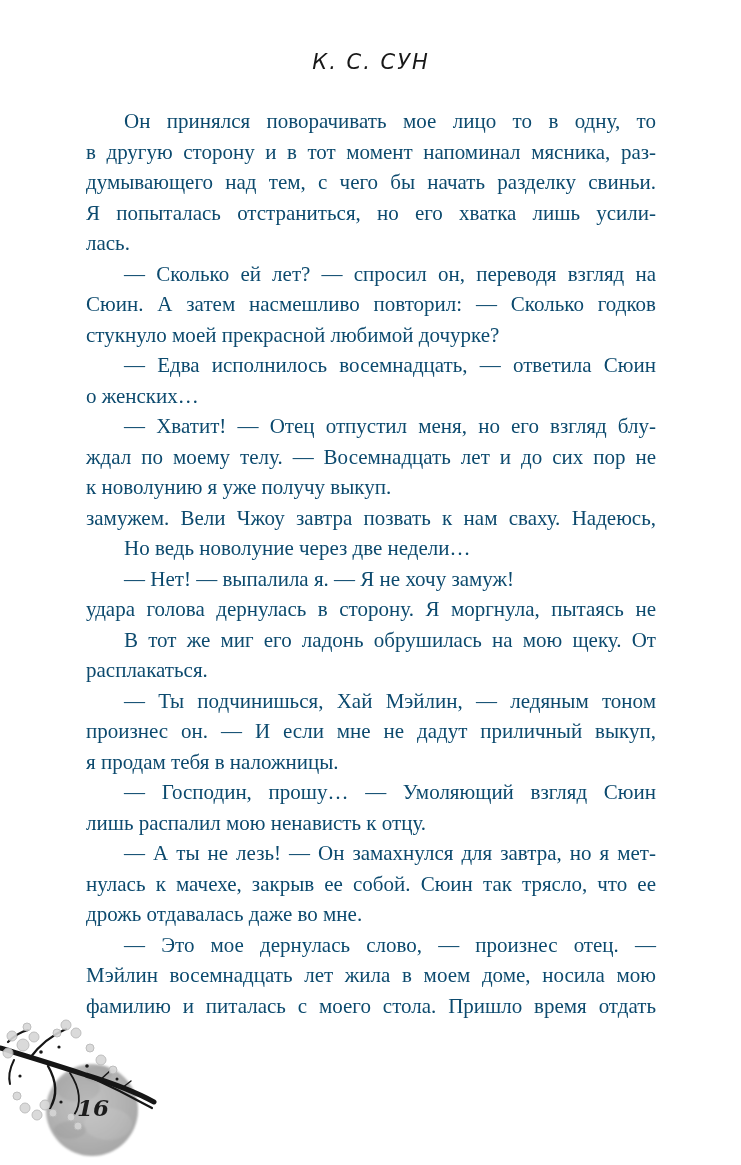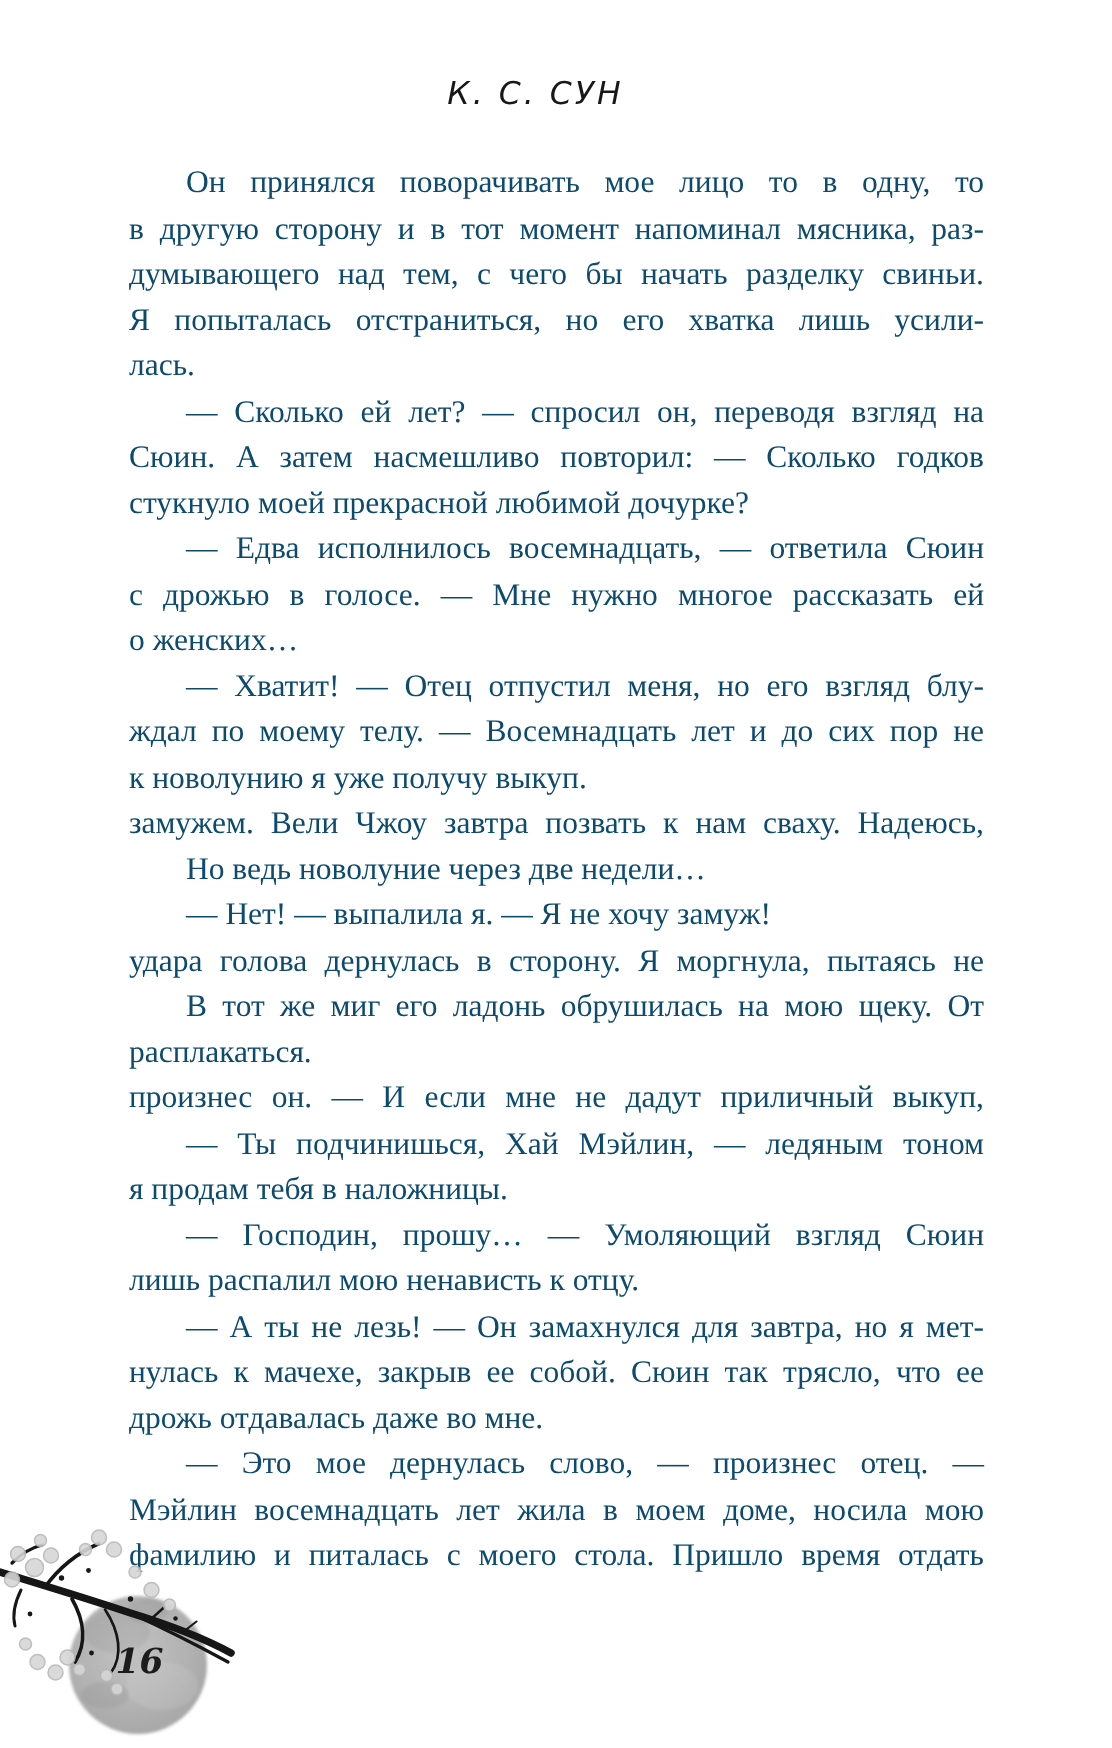--- a/index.html
+++ b/index.html
@@ -15,21 +15,21 @@
     font-family: "Liberation Serif", serif;
     color: #1f1f1f;
   }
   .page {
     position: absolute;
     inset: 0;
   }
   .running-title {
     position: absolute;
     top: 50px;
-    left: 72px;
+    left: 86px;
     width: 570px;
     text-align: center;
     font-family: "DejaVu Sans", sans-serif;
     font-style: italic;
     font-weight: 500;
     font-size: 21px;
     letter-spacing: 2px;
     color: #181818;
   }
   .body-text {
@@ -86,33 +86,32 @@
   <div class="body-text">
       <div class="line indent fill">Он принялся поворачивать мое лицо то в одну, то</div>
       <div class="line fill">в другую сторону и в тот момент напоминал мясника, раз-</div>
       <div class="line fill">думывающего над тем, с чего бы начать разделку свиньи.</div>
       <div class="line fill">Я попыталась отстраниться, но его хватка лишь усили-</div>
       <div class="line">лась.</div>
       <div class="line indent fill">— Сколько ей лет? — спросил он, переводя взгляд на</div>
       <div class="line fill">Сюин. А затем насмешливо повторил: — Сколько годков</div>
       <div class="line">стукнуло моей прекрасной любимой дочурке?</div>
       <div class="line indent fill">— Едва исполнилось восемнадцать, — ответила Сюин</div>
-      <div class="line fill">с дрожью в голосе. — Мне нужно многое рассказать ей</div>
       <div class="line">о женских…</div>
       <div class="line indent fill">— Хватит! — Отец отпустил меня, но его взгляд блу-</div>
       <div class="line fill">ждал по моему телу. — Восемнадцать лет и до сих пор не</div>
       <div class="line">к новолунию я уже получу выкуп.</div>
       <div class="line fill">замужем. Вели Чжоу завтра позвать к нам сваху. Надеюсь,</div>
       <div class="line indent">Но ведь новолуние через две недели…</div>
       <div class="line indent">— Нет! — выпалила я. — Я не хочу замуж!</div>
       <div class="line fill">удара голова дернулась в сторону. Я моргнула, пытаясь не</div>
       <div class="line indent fill">В тот же миг его ладонь обрушилась на мою щеку. От</div>
       <div class="line">расплакаться.</div>
+      <div class="line indent fill">— Ты подчинишься, Хай Мэйлин, — ледяным тоном</div>
       <div class="line fill">произнес он. — И если мне не дадут приличный выкуп,</div>
-      <div class="line indent fill">— Ты подчинишься, Хай Мэйлин, — ледяным тоном</div>
       <div class="line">я продам тебя в наложницы.</div>
       <div class="line indent fill">— Господин, прошу… — Умоляющий взгляд Сюин</div>
       <div class="line">лишь распалил мою ненависть к отцу.</div>
       <div class="line indent fill">— А ты не лезь! — Он замахнулся для завтра, но я мет-</div>
       <div class="line fill">нулась к мачехе, закрыв ее собой. Сюин так трясло, что ее</div>
       <div class="line">дрожь отдавалась даже во мне.</div>
       <div class="line indent fill">— Это мое дернулась слово, — произнес отец. —</div>
       <div class="line fill">Мэйлин восемнадцать лет жила в моем доме, носила мою</div>
       <div class="line fill">фамилию и питалась с моего стола. Пришло время отдать</div>
     </div>

